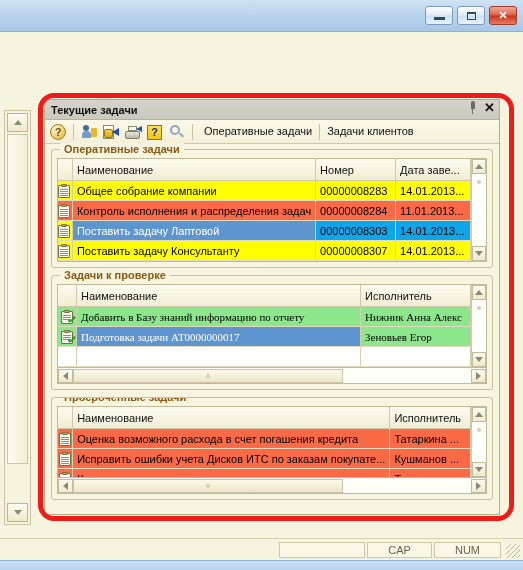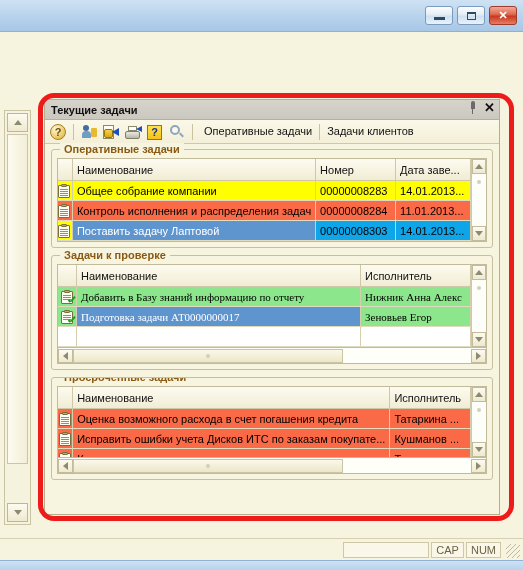--- a/index.html
+++ b/index.html
@@ -237,21 +237,21 @@
   
   .statusbar {
     position: absolute; left: 0; bottom: 10px; width: 523px; height: 22px;
     background: #f6f3de; border-top: 1px solid #d6d0b2;
     display: flex; align-items: center; justify-content: flex-end;
     box-sizing: border-box; padding-right: 22px; gap: 2px;
   }
   .sb-pane {
     border: 1px solid #cfc8a8; background: #faf7e8;
     height: 16px; line-height: 15px; font-size: 11px; color: #6b6345;
-    padding: 0 4px; box-sizing: border-box; text-align: center;
+    padding: 0 20px; box-sizing: border-box; text-align: center;
   }
   .sb-pane.wide { width: 86px; }
   .grip {
     position: absolute; right: 3px; bottom: 2px; width: 14px; height: 14px;
     background:
       linear-gradient(135deg, transparent 46%, #b9b399 46%, #b9b399 54%, transparent 54%) 0 0/5px 5px repeat;
     opacity: .9;
   }
   .app-bottom-strip {
     position: absolute; left: 0; bottom: 0; width: 523px; height: 10px;
@@ -380,20 +380,28 @@
                 <td>11.01.2013...</td>
               </tr>
               <tr class="row-yellow row-sel">
                 <td class="c-icon">
                   <span class="clip"><span class="board"></span><span class="clipTop"></span><span class="ln ln1"></span><span class="ln ln2"></span><span class="ln ln3"></span><span class="ln ln4"></span></span>
                 </td>
                 <td class="c-name">Поставить задачу Лаптовой</td>
                 <td>00000008303</td>
                 <td>14.01.2013...</td>
               </tr>
+              <tr class="row-yellow">
+                <td class="c-icon">
+                  <span class="clip"><span class="board"></span><span class="clipTop"></span><span class="ln ln1"></span><span class="ln ln2"></span><span class="ln ln3"></span><span class="ln ln4"></span></span>
+                </td>
+                <td class="c-name">Поставить задачу Консультанту</td>
+                <td>00000008307</td>
+                <td>14.01.2013...</td>
+              </tr>
             </tbody>
           </table>
           <div class="g-vscroll">
             <div class="vb">
                 <div class="tri tri-up"></div>
               </div>
             <div class="vtrack">
                 <div class="dotmark"></div>
               </div>
             <div class="vb">

